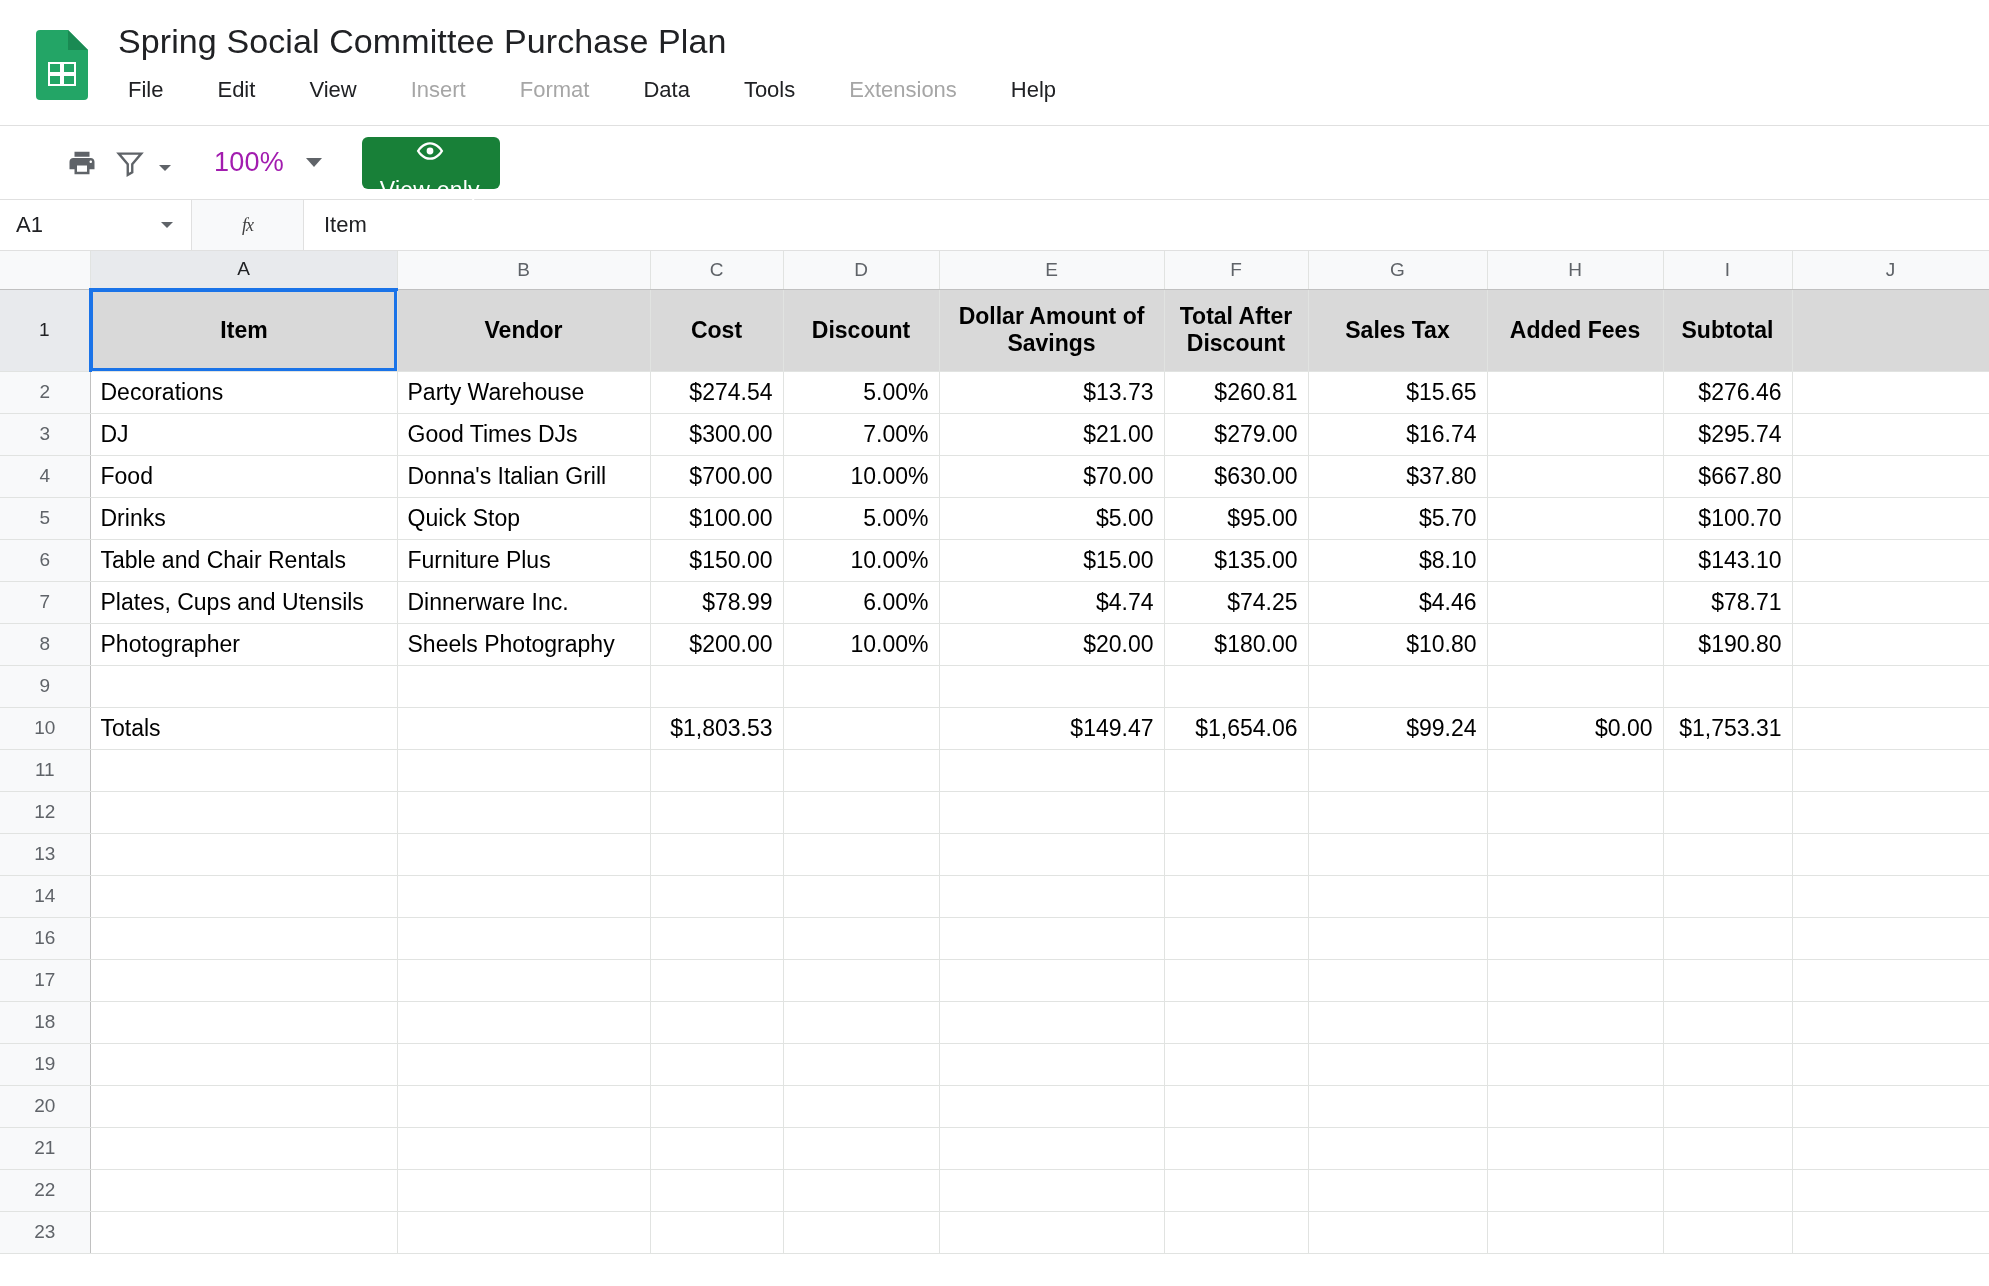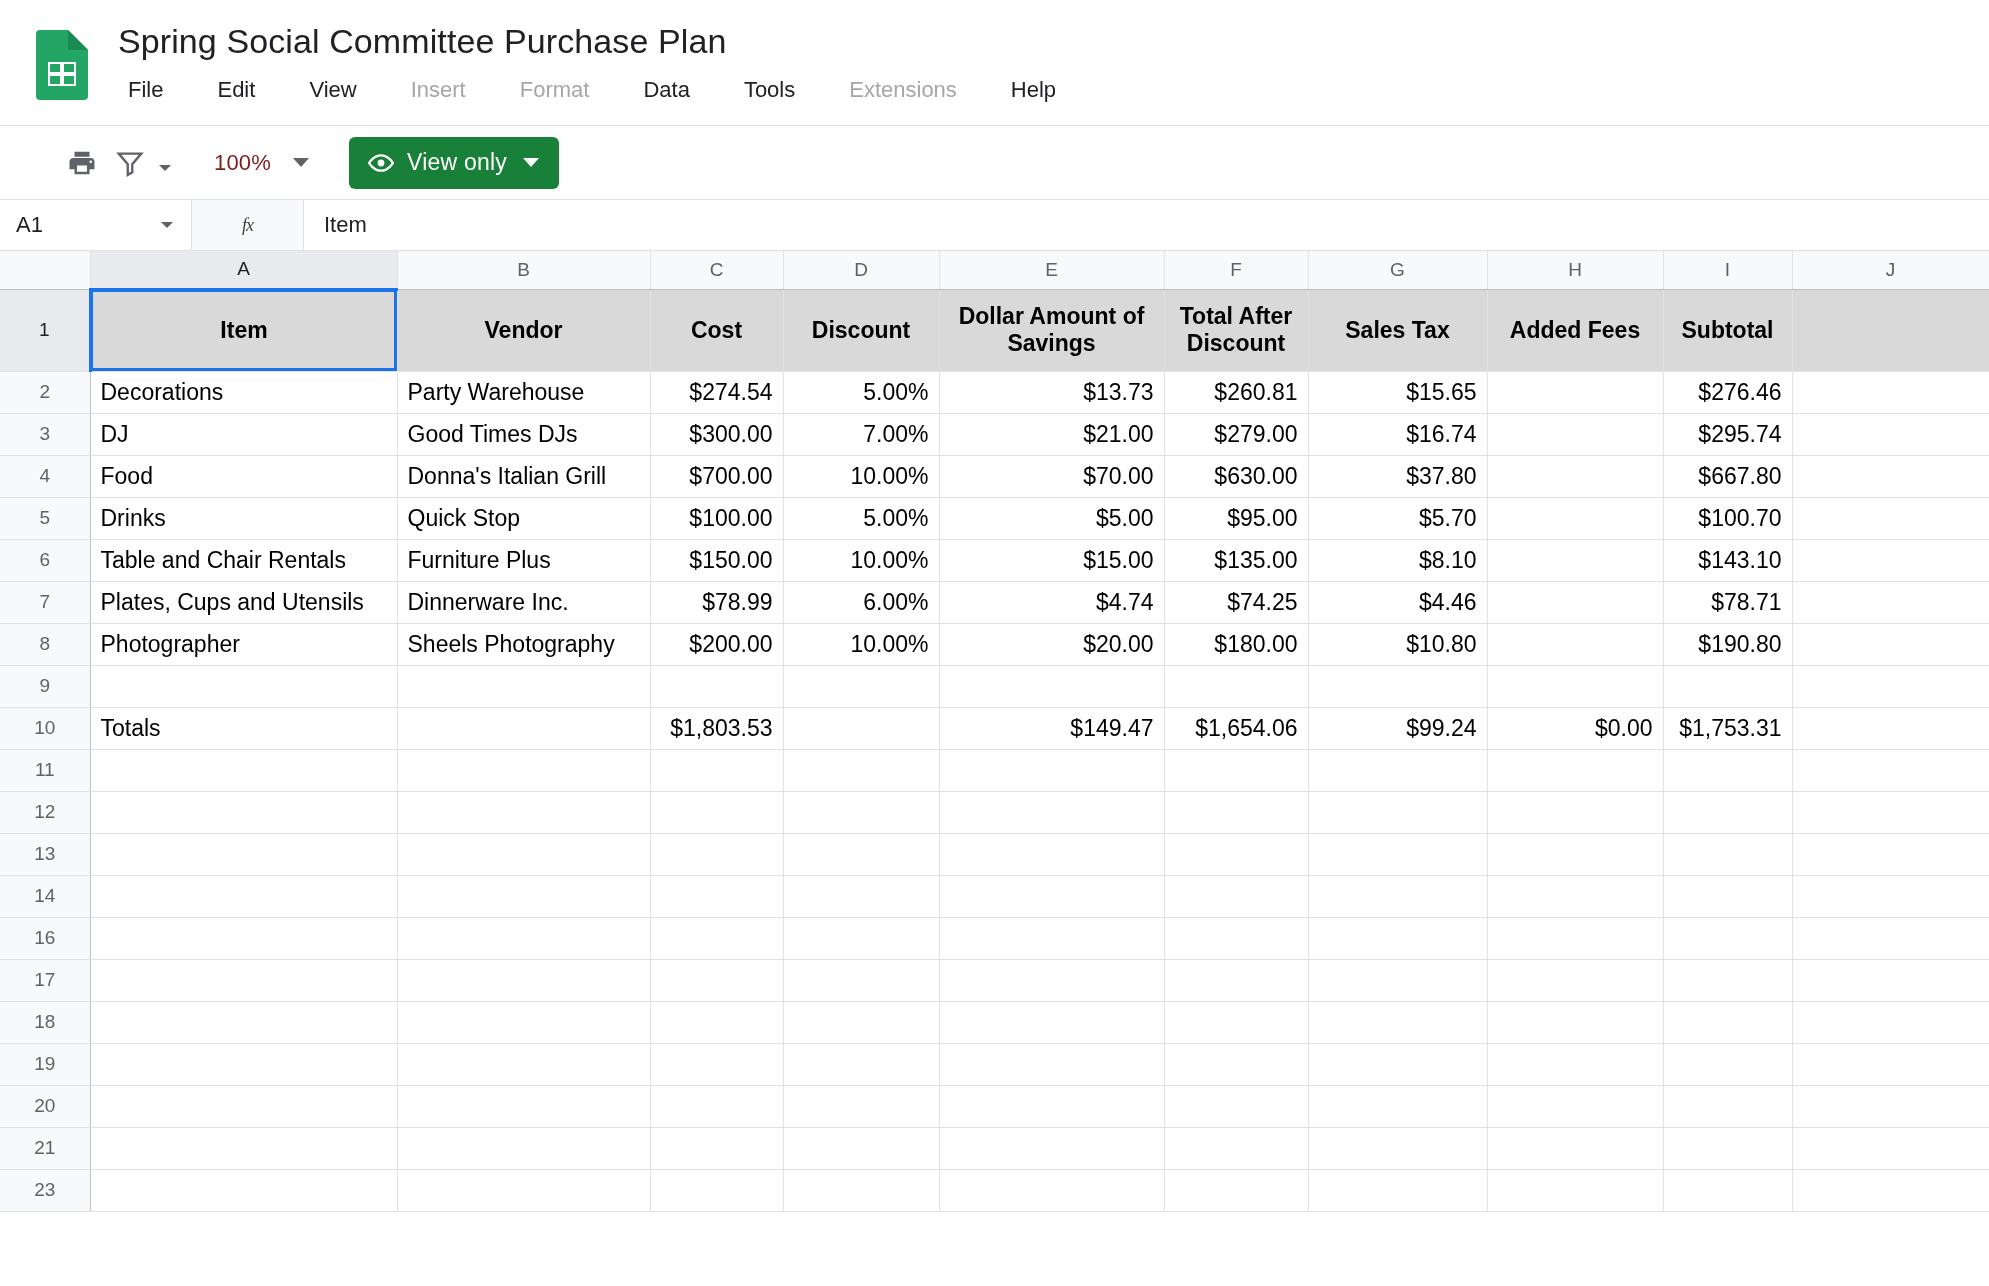--- a/index.html
+++ b/index.html
@@ -86,21 +86,21 @@
     border-top: 6px solid #5f6368;
   }
   #zoom-box {
     display: flex; align-items: center;
     margin-left: 26px;
     height: 48px;
     border-radius: 4px;
     padding: 0 6px;
   }
   #zoom-value {
-    font-size: 22px; color: #7f1d1d;
+    font-size: 27px; color: #a21caf;
     padding: 0 10px 0 6px;
     letter-spacing: 0.2px;
     text-align: center;
   }
   .caret-md {
     width: 0; height: 0;
     border-left: 8px solid transparent;
     border-right: 8px solid transparent;
     border-top: 9px solid #5f6368;
     margin-left: 12px;
@@ -108,20 +108,21 @@
   }
   #viewonly-btn {
     margin-left: 26px;
     height: 52px;
     background: #188038;
     border-radius: 6px;
     display: flex;
     align-items: center;
     padding: 0 20px 0 18px;
     gap: 12px;
+    flex-direction: column;
   }
   #viewonly-label {
     color: #ffffff;
     font-size: 23px;
     letter-spacing: 0.2px;
     white-space: nowrap;
   }
   .caret-white {
     width: 0; height: 0;
     border-left: 8px solid transparent;
@@ -629,20 +630,33 @@
           <td class="cell"></td>
           <td class="cell"></td>
           <td class="cell"></td>
           <td class="cell"></td>
           <td class="cell"></td>
           <td class="cell"></td>
           <td class="cell"></td>
           <td class="cell"></td>
     </tr>
     <tr class="empty-row">
+      <td class="rowhead">22</td>
+      <td class="cell"></td>
+          <td class="cell"></td>
+          <td class="cell"></td>
+          <td class="cell"></td>
+          <td class="cell"></td>
+          <td class="cell"></td>
+          <td class="cell"></td>
+          <td class="cell"></td>
+          <td class="cell"></td>
+          <td class="cell"></td>
+    </tr>
+    <tr class="empty-row">
       <td class="rowhead">23</td>
       <td class="cell"></td>
           <td class="cell"></td>
           <td class="cell"></td>
           <td class="cell"></td>
           <td class="cell"></td>
           <td class="cell"></td>
           <td class="cell"></td>
           <td class="cell"></td>
           <td class="cell"></td>

